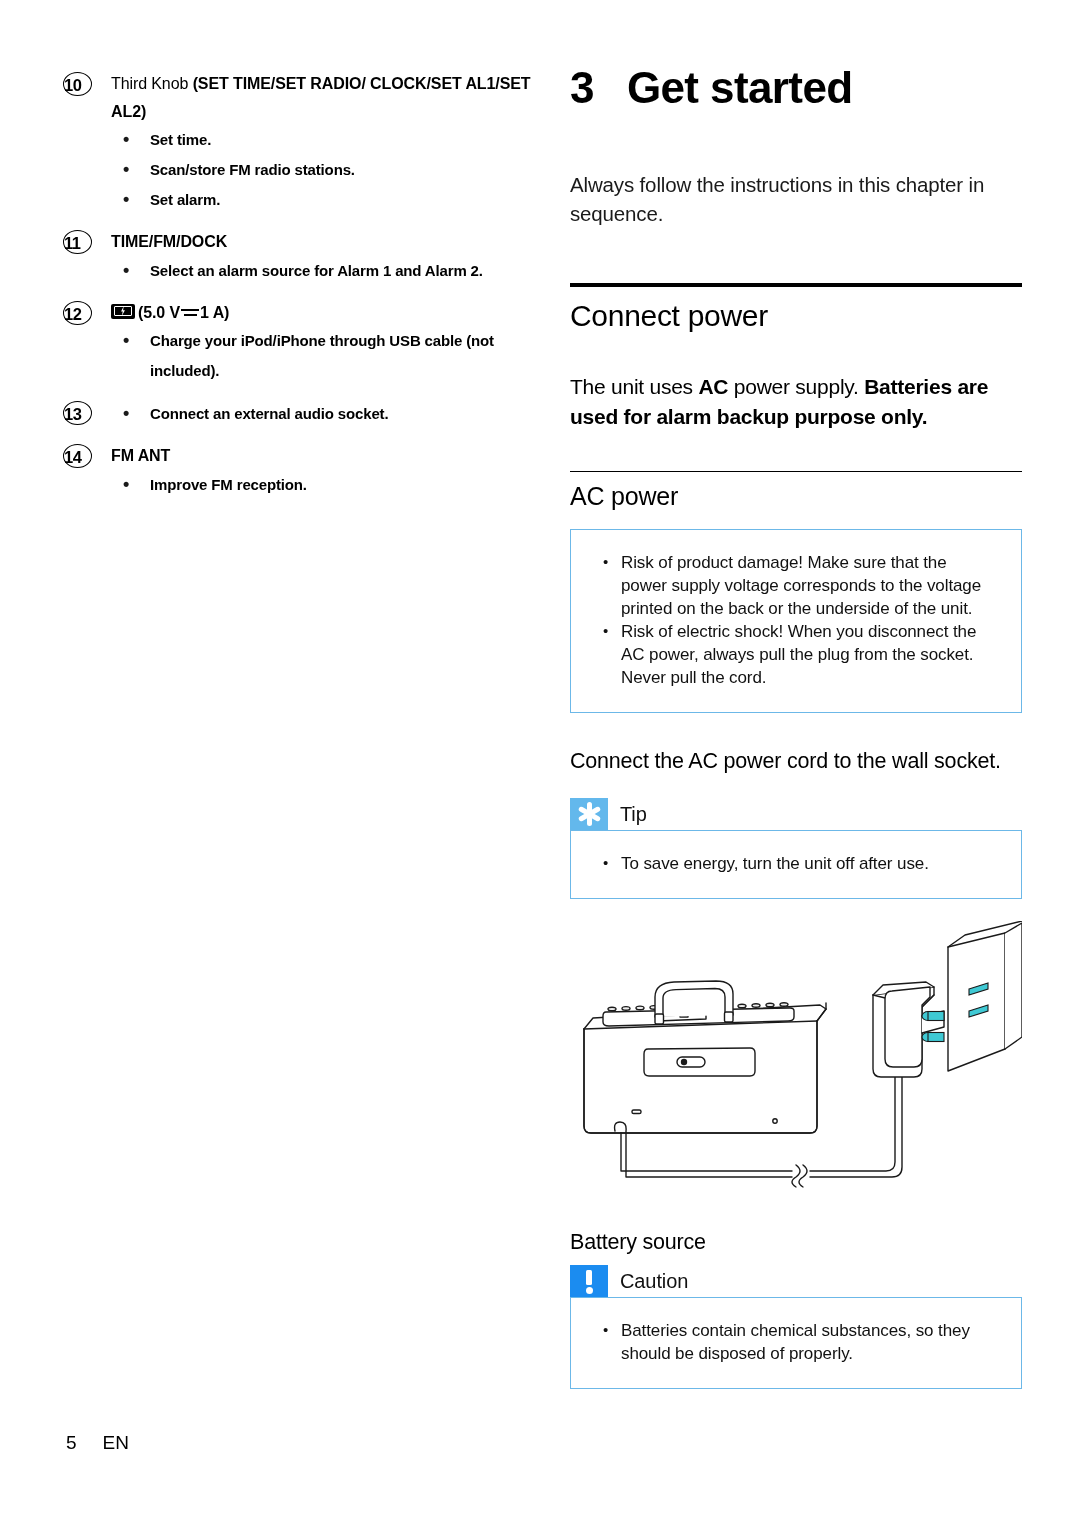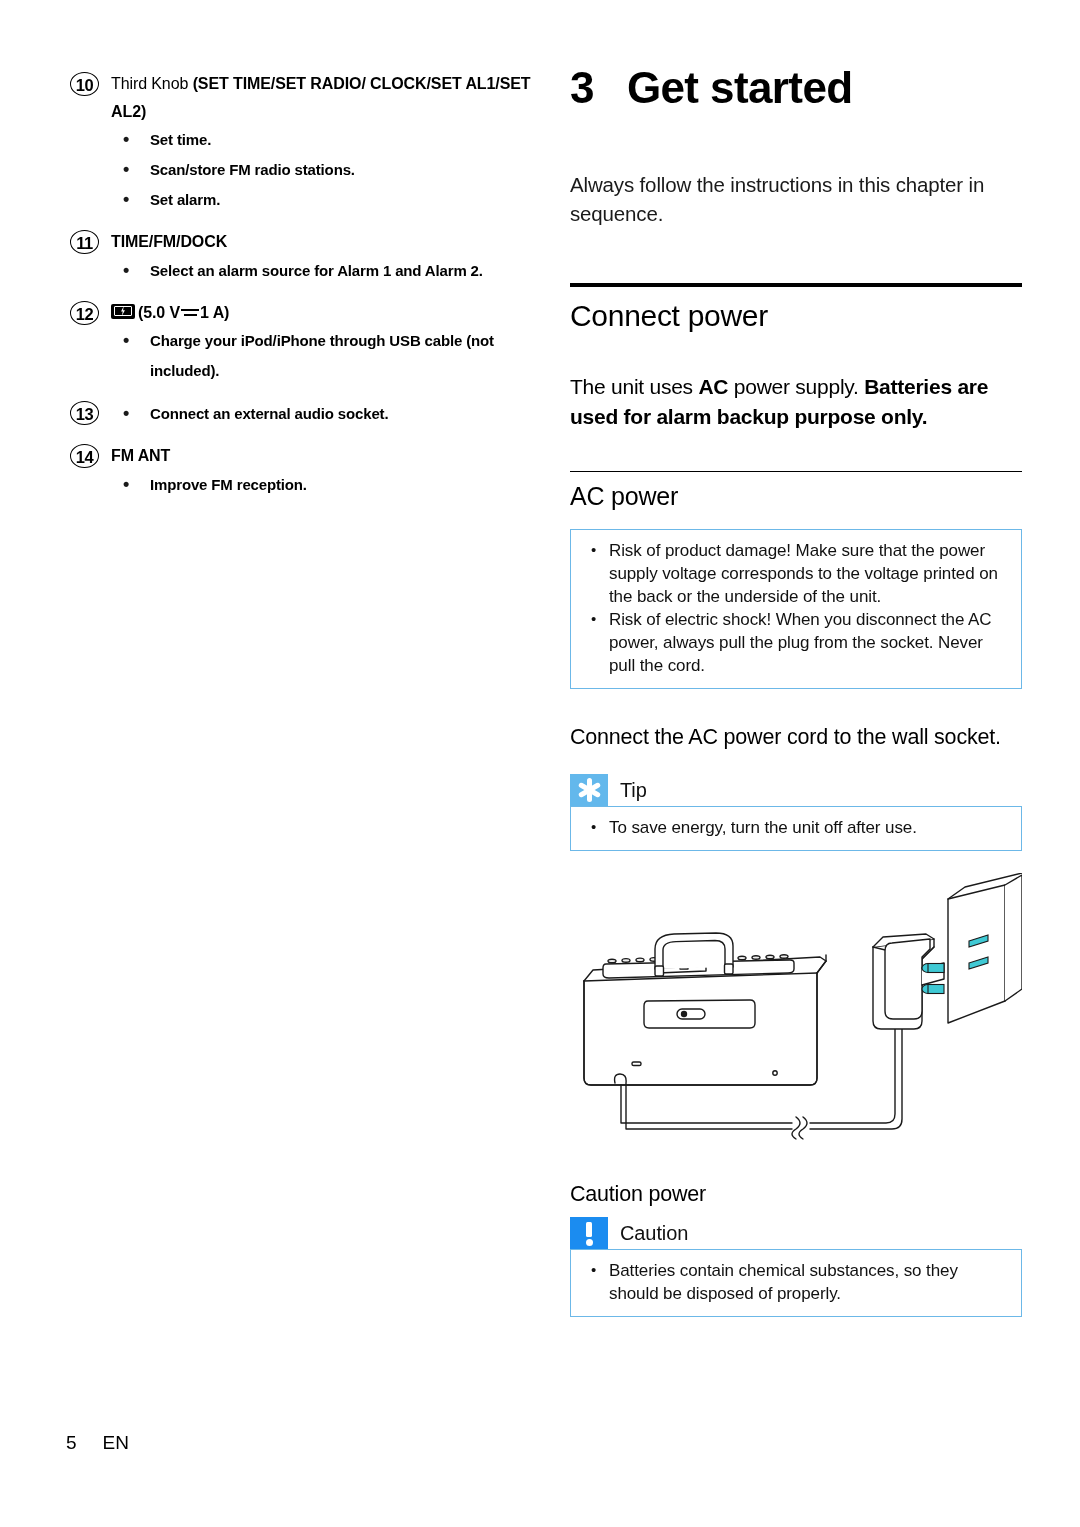--- a/index.html
+++ b/index.html
@@ -34,30 +34,29 @@
   }
 
   
   .numitem {
     position: relative;
     padding-left: 49px;
     margin-bottom: 2px;
   }
   .circ {
     position: absolute;
-    left: 8px;
+    left: 1px;
     top: 2px;
     width: 29px;
     height: 24px;
     border: 1.6px solid #000;
     border-radius: 50%;
     font-size: 16.5px;
     font-weight: 700;
     line-height: 24px;
-    text-align: center;
     letter-spacing: -0.4px;
     box-sizing: border-box;
   }
   .numitem-title {
     font-size: 16px;
     font-weight: 700;
     line-height: 27.5px;
     letter-spacing: -0.1px;
   }
   .numitem-title .reg {
@@ -228,21 +227,21 @@
     line-height: 32px;
     color: #111;
   }
   .note-body {
     border: 1.3px solid #6cb8e8;
     padding: 9px 14px 11px 14px;
     box-sizing: border-box;
   }
   .note-body ul {
     list-style: none;
-    margin: 0;
+    margin: 12px;
     padding: 0;
   }
   .note-body li {
     position: relative;
     padding-left: 24px;
     font-size: 17px;
     line-height: 23px;
     letter-spacing: -0.1px;
     color: #111;
   }
@@ -508,21 +507,21 @@
 
         <g stroke="#1a1a1a" stroke-width="1.1">
           <ellipse cx="358" cy="95" rx="6" ry="4.5" fill="#3fc9d4"></ellipse>
           <ellipse cx="358" cy="116" rx="6" ry="4.5" fill="#3fc9d4"></ellipse>
           <rect x="358" y="90.5" width="16" height="9" fill="#3fc9d4"></rect>
           <rect x="358" y="111.5" width="16" height="9" fill="#3fc9d4"></rect>
         </g>
       </svg>
     </div>
 
-    <p class="h3-sec" style="margin-top:6px;">Caution power</p>
+    <p class="h3-sec" style="margin-top:6px;">Battery source</p>
 
     <div class="notebox" style="margin-top:8px;">
       <div class="note-head">
         <div class="note-icon ic-caution">
           <span class="bang"></span>
           <span class="dot"></span>
         </div>
         <div class="note-title">Caution</div>
       </div>
       <div class="note-body">

